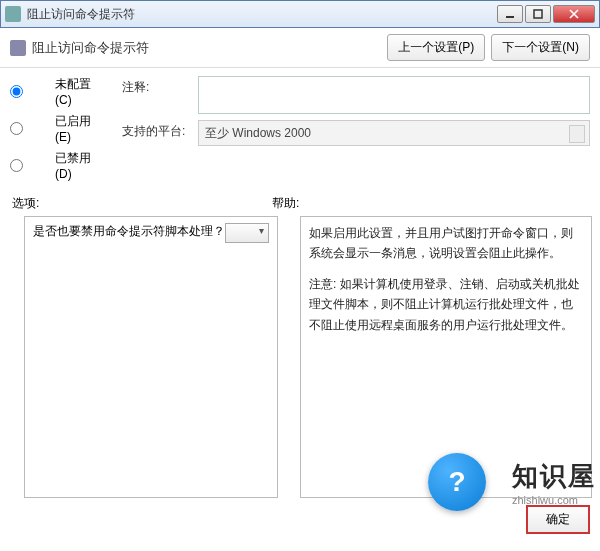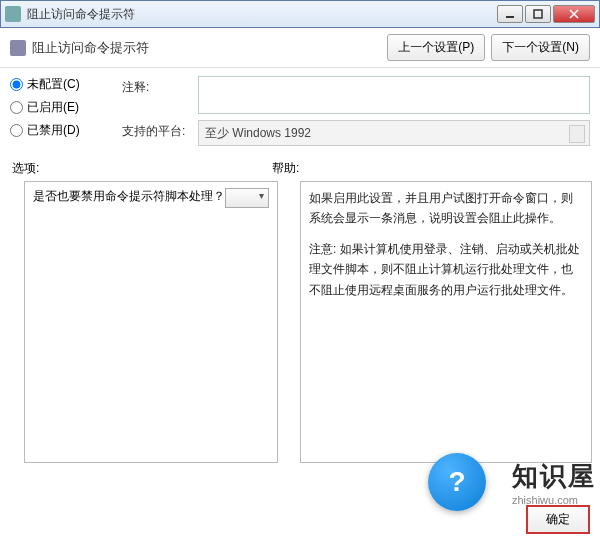--- a/index.html
+++ b/index.html
@@ -17,21 +17,21 @@
     .toolbar-left { display: flex; align-items: center; gap: 6px; }
     .tb-icon { width: 16px; height: 16px; background: #88a; border-radius: 2px; }
     .tb-title { font-size: 13px; color: #333; }
     .nav-btns { display: flex; gap: 6px; align-items: center; }
     .nav-btn { padding: 4px 10px; border: 1px solid #aaa; border-radius: 3px; background: linear-gradient(#fdfdfd,#ececec); cursor: pointer; font-size: 12px; }
     
     .config-area { display: flex; padding: 8px 10px 10px 10px; gap: 10px; }
     .radios { display: flex; flex-direction: column; gap: 6px; width: 82px; }
     .radio-row { display: flex; align-items: center; gap: 4px; }
     .radio-row input { cursor: pointer; }
-    .radio-label { cursor: pointer; }
+    .radio-label { cursor: pointer; margin-left: 28px; }
     .right-col { flex: 1; display: flex; flex-direction: column; gap: 6px; margin-left: 20px; }
     .field-row { display: flex; align-items: flex-start; gap: 6px; }
     .field-label { width: 70px; padding-top: 3px; color: #333; }
     .comment-box { flex: 1; height: 38px; border: 1px solid #bcc; background: #fff; resize: none; font-family: inherit; font-size: 12px; padding: 2px 4px; }
     .platform-box { flex: 1; height: 26px; border: 1px solid #ccc; background: #f3f3f3; padding: 4px 6px; color: #444; position: relative; }
     .platform-box::after { content: ""; position: absolute; right: 4px; top: 4px; width: 14px; height: 16px; background: #eee; border: 1px solid #ccc; }
     
     .mid-labels { display: flex; padding: 4px 12px 2px 12px; }
     .mid-labels .opt-label { width: 260px; }
     
@@ -103,21 +103,21 @@
       <span class="radio-label">已禁用(D)</span>
     </label>
   </div>
   <div class="right-col">
     <div class="field-row">
       <div class="field-label">注释:</div>
       <textarea class="comment-box" style=""></textarea>
     </div>
     <div class="field-row">
       <div class="field-label">支持的平台:</div>
-      <div class="platform-box">至少 Windows 1992</div>
+      <div class="platform-box">至少 Windows 2000</div>
     </div>
   </div>
 </div>
 
 <div class="mid-labels">
   <div class="opt-label">选项:</div>
   <div>帮助:</div>
 </div>
 
 <div class="panels">

